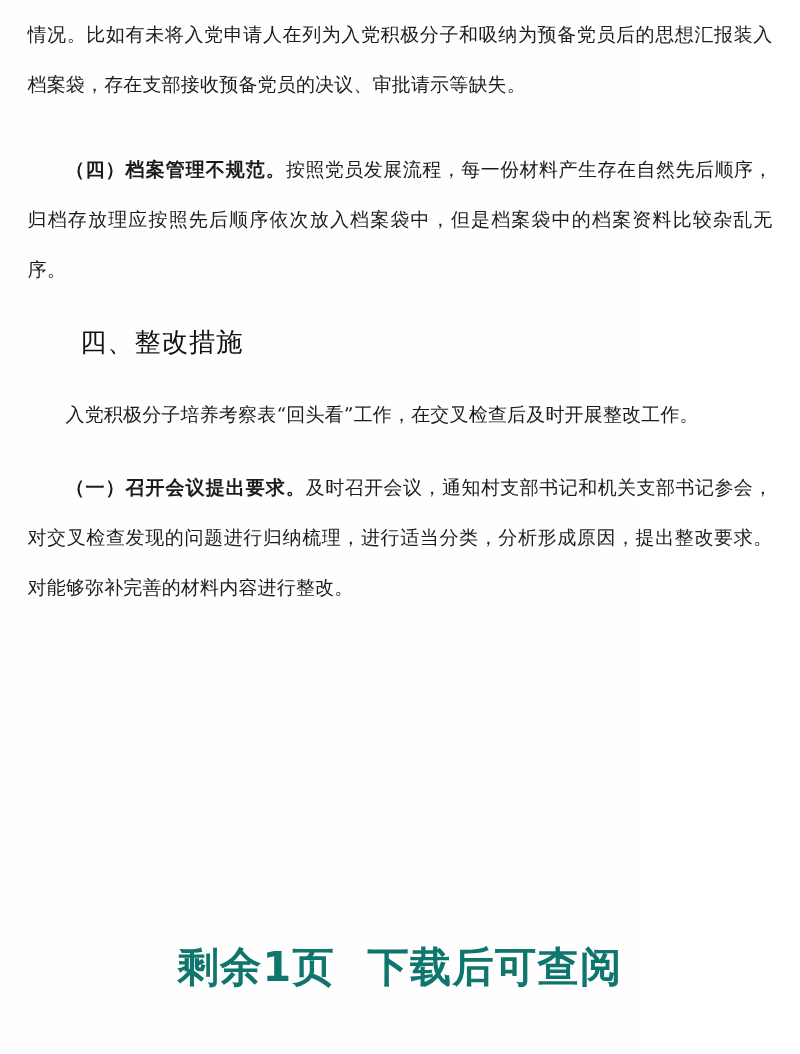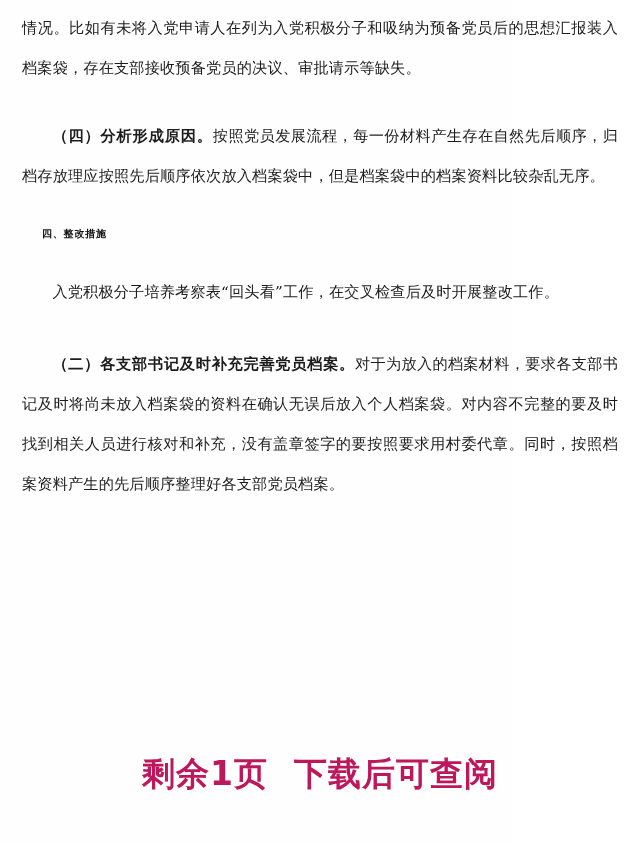--- a/index.html
+++ b/index.html
@@ -50,41 +50,41 @@
     text-indent: 0;
   }
 
   .para .lead {
     font-weight: bold;
     letter-spacing: 0.6px;
   }
 
   
   .section-heading {
-    font-size: 10px;
+    font-size: 21px;
     line-height: 40px;
-    font-weight: bold;
+    font-weight: normal;
     text-indent: 2em;
     margin: 0;
     letter-spacing: 0.8px;
     color: #131313;
     font-family: "DejaVu Serif", "Liberation Serif", serif;
   }
 
   .spacer-sm { height: 14px; }
   .spacer-md { height: 18px; }
 
   
   .paywall {
     position: absolute;
     left: 0;
     top: 752px;
     width: 640px;
     text-align: center;
-    color: #be185d;
+    color: #0f766e;
     font-family: "DejaVu Sans", "Liberation Sans", sans-serif;
     font-weight: bold;
     font-size: 33px;
     letter-spacing: 1px;
     white-space: nowrap;
     user-select: none;
   }
   .paywall .pw-left { margin-right: 26px; }
 </style>
 </head>
@@ -97,41 +97,41 @@
     <p class="para no-indent">
       <span>情况。比如有未将入党申请人在列为入党积极分子和吸纳为预备党员后的思想汇报装入档案袋，存在支部接收预备党员的决议、审批请示等缺失。</span>
     </p>
 
     <div class="spacer-sm"></div>
 
 
     <div class="spacer-sm"></div>
 
     <p class="para">
-      <span class="lead">（四）分析形成原因。</span><span>按照党员发展流程，每一份材料产生存在自然先后顺序，归档存放理应按照先后顺序依次放入档案袋中，但是档案袋中的档案资料比较杂乱无序。</span>
+      <span class="lead">（四）档案管理不规范。</span><span>按照党员发展流程，每一份材料产生存在自然先后顺序，归档存放理应按照先后顺序依次放入档案袋中，但是档案袋中的档案资料比较杂乱无序。</span>
     </p>
 
     <div class="spacer-md"></div>
 
     <p class="section-heading">四、整改措施</p>
 
     <div class="spacer-md"></div>
 
     <p class="para">
       <span>入党积极分子培养考察表“回头看”工作，在交叉检查后及时开展整改工作。</span>
     </p>
 
     <div class="spacer-md"></div>
 
+    <p class="para">
+      <span class="lead">（一）召开会议提出要求。</span><span>及时召开会议，通知村支部书记和机关支部书记参会，对交叉检查发现的问题进行归纳梳理，进行适当分类，分析形成原因，提出整改要求。对能够弥补完善的材料内容进行整改。</span>
+    </p>
 
     <div class="spacer-sm"></div>
 
-    <p class="para">
-      <span class="lead">（二）各支部书记及时补充完善党员档案。</span><span>对于为放入的档案材料，要求各支部书记及时将尚未放入档案袋的资料在确认无误后放入个人档案袋。对内容不完整的要及时找到相关人员进行核对和补充，没有盖章签字的要按照要求用村委代章。同时，按照档案资料产生的先后顺序整理好各支部党员档案。</span>
-    </p>
 
   </div>
 
   <div class="paywall">
     <span class="pw-left">剩余1页</span><span>下载后可查阅</span>
   </div>
 
 </div>
 
 </body></html>

